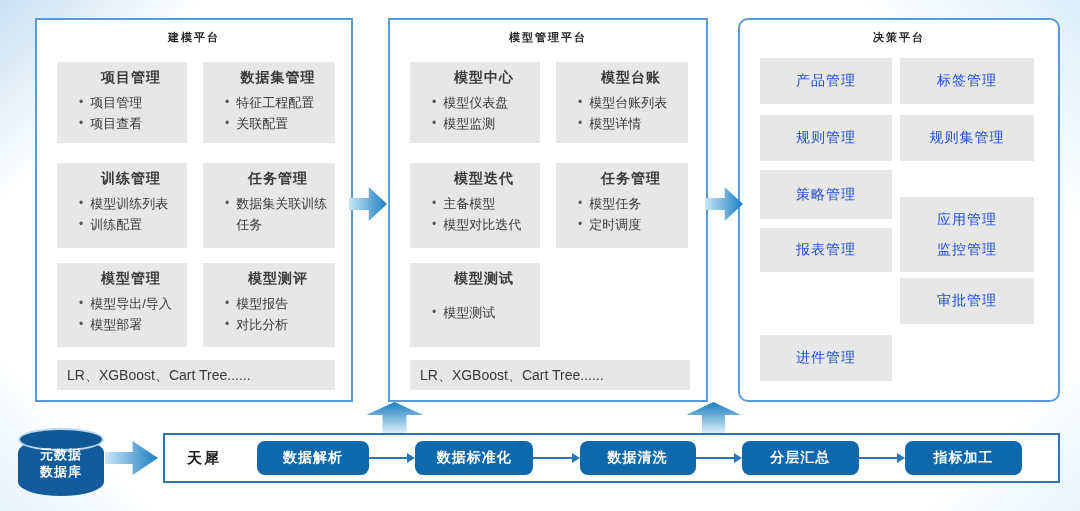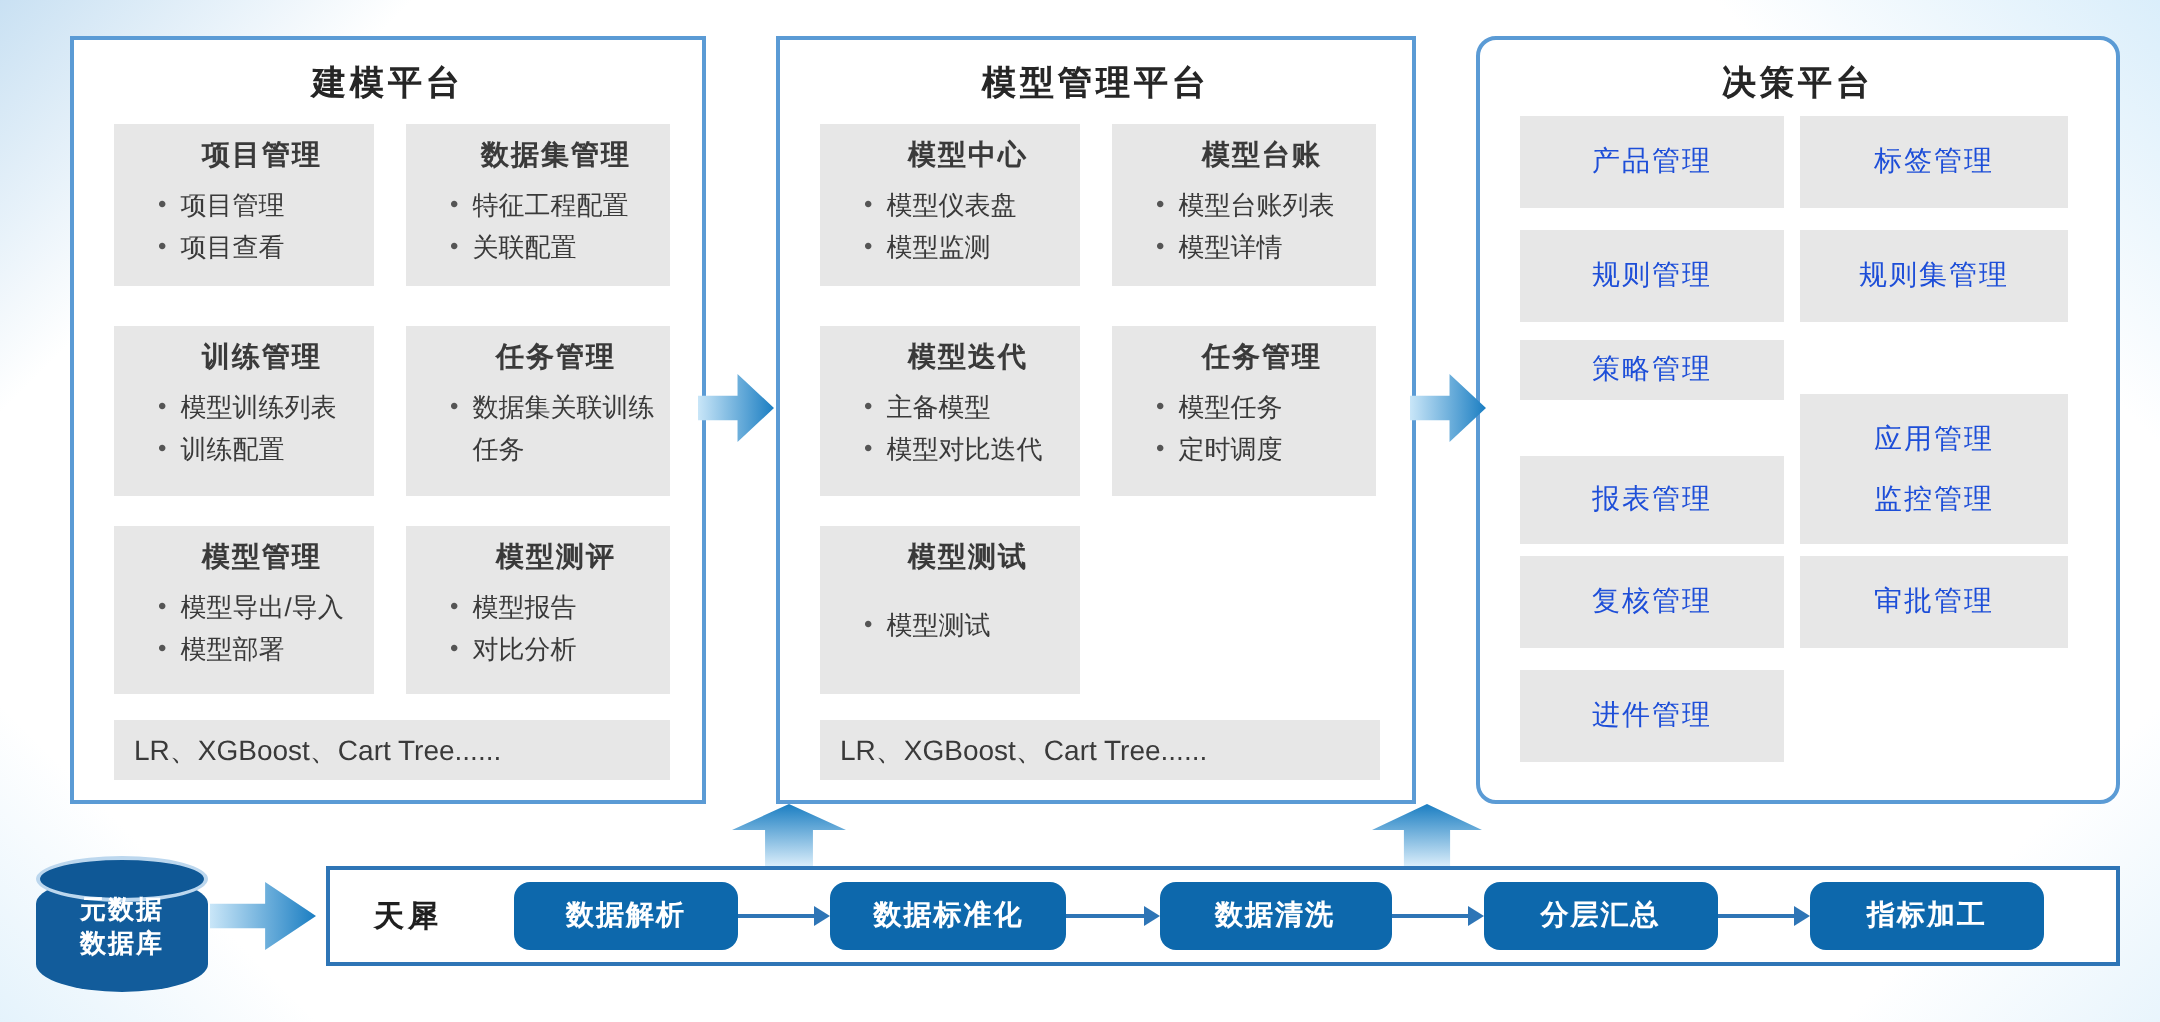--- a/index.html
+++ b/index.html
@@ -16,21 +16,21 @@
       linear-gradient(45deg, rgba(214,236,250,.65) 0%, rgba(255,255,255,0) 10%),
       linear-gradient(315deg, rgba(214,236,250,.55) 0%, rgba(255,255,255,0) 10%);
   }
 
   
   .panel { position:absolute; top:18px; height:384px; background:#fff;
            border:2px solid #5B9BD5; box-sizing:border-box; }
   .p1 { left:35px;  width:318px; }
   .p2 { left:388px; width:320px; }
   .p3 { left:738px; width:322px;border-radius:10px; }
-  .panel-title { text-align:center; margin-top:10px; font-size:17px; font-weight:bold;
+  .panel-title { text-align:center; margin-top:10px; font-size:11px; font-weight:bold;
                  color:#262626; letter-spacing:2px; }
 
   .group { position:absolute; background:#E7E7E7; box-sizing:border-box;
            padding:7px 4px 0 22px; }
   .g-title { font-size:14px; font-weight:bold; text-align:center; color:#3a3a3a;
              margin-bottom:5px; letter-spacing:1px; }
   .g-item { display:flex; gap:7px; font-size:13px; color:#3a3a3a; line-height:21px;
             align-items:flex-start; }
   .dot { flex:0 0 auto; font-size:12px; color:#555; line-height:21px; }
 
@@ -47,21 +47,21 @@
           padding-left:10px; box-sizing:border-box; }
 
   
   .dmod { position:absolute; background:#E7E7E7; font-weight:normal; font-size:14px;
           color:#1d4ed8; display:flex; align-items:center; justify-content:center;
           letter-spacing:1px; }
   .d0  { left:20px;  top:38px;  width:132px; height:46px; }
   .d1  { left:160px; top:38px;  width:134px; height:46px; }
   .d2  { left:20px;  top:95px;  width:132px; height:46px; }
   .d3  { left:160px; top:95px;  width:134px; height:46px; }
-  .d4  { left:20px;  top:150px; width:132px; height:30px; }
+  .d4  { left:20px;  top:150px; width:132px; height:49px; }
   .d5  { left:160px; top:150px; width:134px; height:46px;margin-top:27px; }
   .d6  { left:20px;  top:208px; width:132px; height:44px; }
   .d7  { left:160px; top:208px; width:134px; height:44px; }
   .d8  { left:20px;  top:258px; width:132px; height:46px; }
   .d9  { left:160px; top:258px; width:134px; height:46px; }
   .d10 { left:20px;  top:315px; width:132px; height:46px; }
 
   
   .arrow-right { position:absolute; background:linear-gradient(90deg,#C9E6F8,#1B7EC2);
     clip-path:polygon(0 32%,52% 32%,52% 0,100% 50%,52% 100%,52% 68%,0 68%); }
@@ -245,21 +245,20 @@
   <div class="panel p3">
     <div class="panel-title">决策平台</div>
     <div class="dmod d0">产品管理</div>
     <div class="dmod d1">标签管理</div>
     <div class="dmod d2">规则管理</div>
     <div class="dmod d3">规则集管理</div>
     <div class="dmod d4">策略管理</div>
     <div class="dmod d5">应用管理</div>
     <div class="dmod d6">报表管理</div>
     <div class="dmod d7">监控管理</div>
-    <div class="dmod d8">复核管理</div>
     <div class="dmod d9">审批管理</div>
     <div class="dmod d10">进件管理</div>
   </div>
 
   <div class="arrow-right ar1"></div>
   <div class="arrow-right ar2"></div>
   <div class="arrow-right ar-db"></div>
   <div class="arrow-up au1"></div>
   <div class="arrow-up au2"></div>
 

